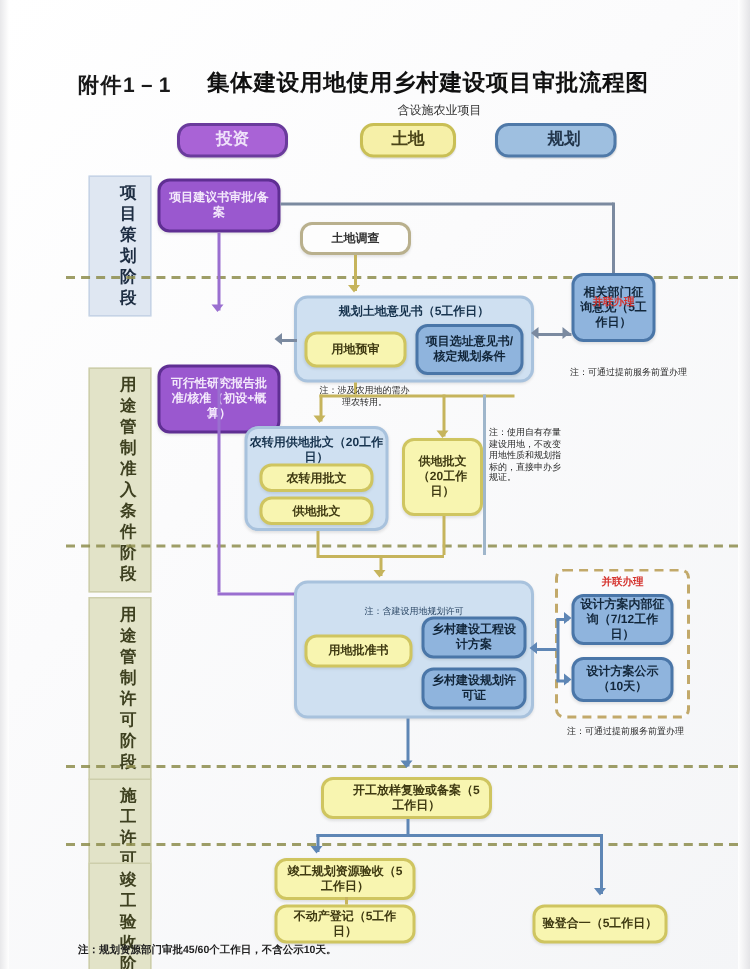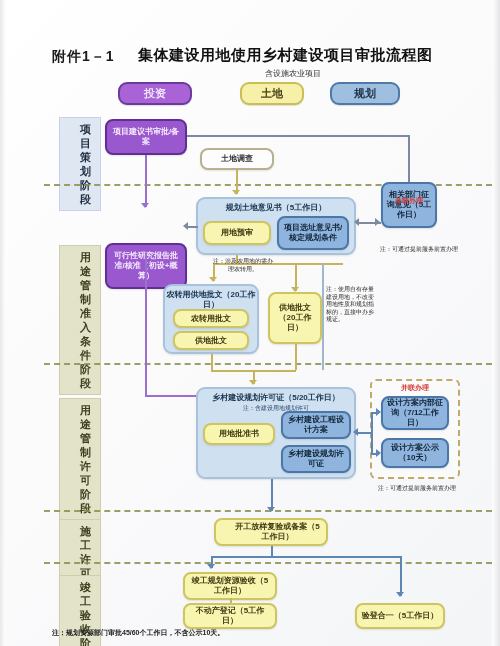--- a/index.html
+++ b/index.html
@@ -28,21 +28,21 @@
     font-size:8px;color:#333;text-align:center;
   }
   
   .pill{
     position:absolute;height:19px;line-height:19px;text-align:center;
     border-radius:9px;font-size:11px;font-weight:bold;
     box-shadow:0 1px 1px rgba(0,0,0,.12);
   }
   .pill-invest{left:118px;top:82px;width:70px;background:#a963d6;border:2px solid #6a3b9c;color:#efe2fa;}
   .pill-land  {left:240px;top:82px;width:60px;background:#f6f0a8;border:2px solid #c9bf55;color:#4a4418;}
-  .pill-plan  {left:330px;top:82px;width:66px;background:#9ebfe0;border:2px solid #4f79a8;color:#22364c;}
+  .pill-plan  {left:330px;top:82px;width:66px;background:#9ebfe0;border:2px solid #4f79a8;color:#22364c;padding-left:11px;}
   
   .stage{
     position:absolute;width:34px;text-align:center;
     font-size:11px;line-height:14px;font-weight:bold;
     padding:4px 20px;box-sizing:border-box;
   }
   .stage-blue{background:#dfe7f2;color:#1d2d42;border:1px solid #c6d3e6;}
   .stage-olive{background:#e2e3c8;color:#3e4020;border:1px solid #cdceab;}
   #stage-1{left:59px;top:117px;}
   #stage-2{left:59px;top:245px;}
@@ -205,21 +205,20 @@
 
   <div class="ln ln-v ln-yellow" style="left:211px;top:354px;height:16px;"></div>
   <div class="ln ln-v ln-yellow" style="left:295px;top:344px;height:26px;"></div>
   <div class="ln ln-h ln-yellow" style="left:211px;top:370px;width:85px;"></div>
   <div class="ln ln-v ln-yellow" style="left:253px;top:370px;height:14px;"></div>
   <div class="arw arw-d yel" style="left:249px;top:380px;"></div>
 
   <div class="ln ln-v" style="left:322px;top:263px;height:107px;background:#9fb6cb;"></div>
 
   <div class="panel" style="left:196px;top:387px;width:160px;height:92px;">
-    <div class="panel-title">乡村建设规划许可证（5/20工作日）</div>
     <div class="panel-sub">注：含建设用地规划许可</div>
   </div>
   <div class="node n-yellow" style="left:203px;top:423px;width:72px;height:22px;">用地批准书</div>
   <div class="node n-blue" style="left:281px;top:411px;width:70px;height:28px;">乡村建设工程设计方案</div>
   <div class="node n-blue" style="left:281px;top:445px;width:70px;height:28px;">乡村建设规划许可证</div>
 
   <div class="dashgroup" style="left:370px;top:379px;width:90px;height:100px;"></div>
   <div class="redlbl" style="left:370px;top:383px;width:90px;">并联办理</div>
   <div class="node n-blue" style="left:381px;top:396px;width:68px;height:34px;">设计方案内部征询（7/12工作日）</div>
   <div class="node n-blue" style="left:381px;top:438px;width:68px;height:30px;">设计方案公示（10天）</div>

